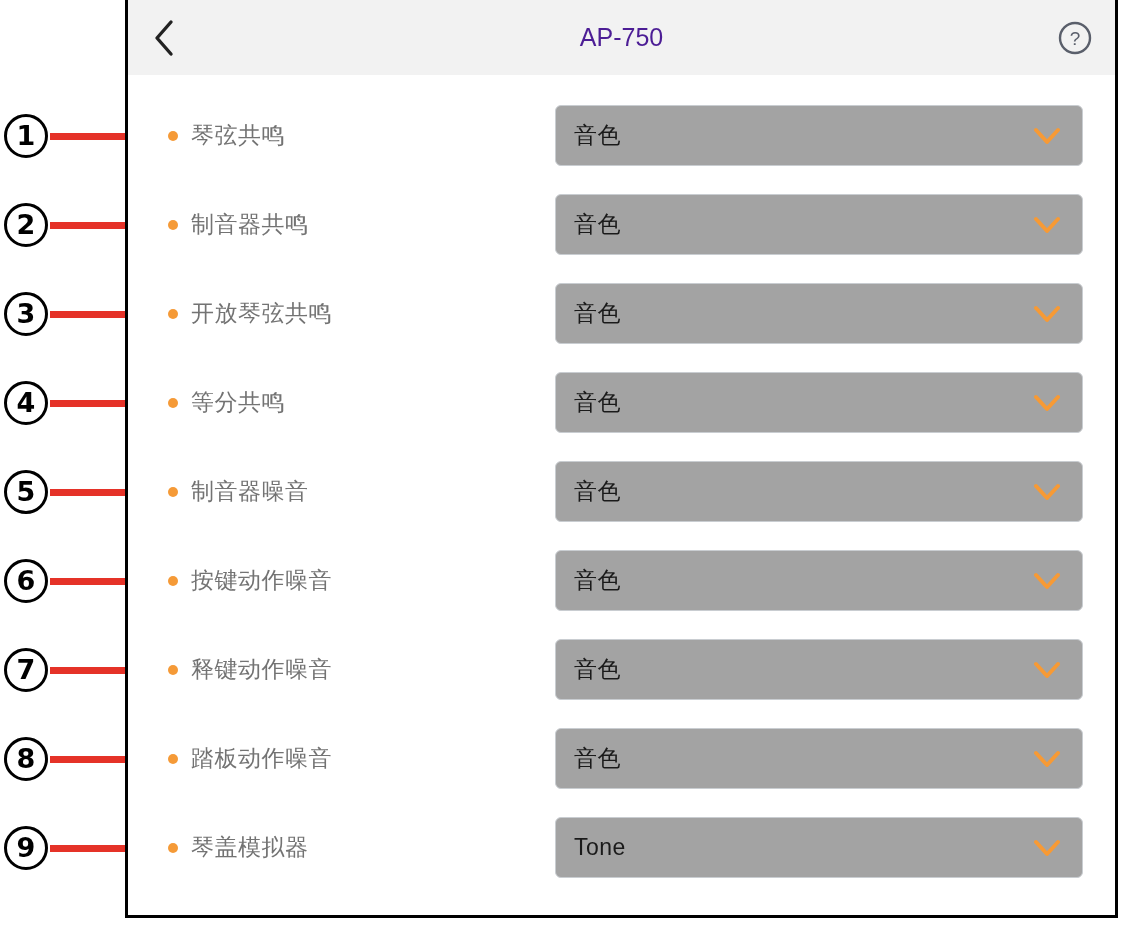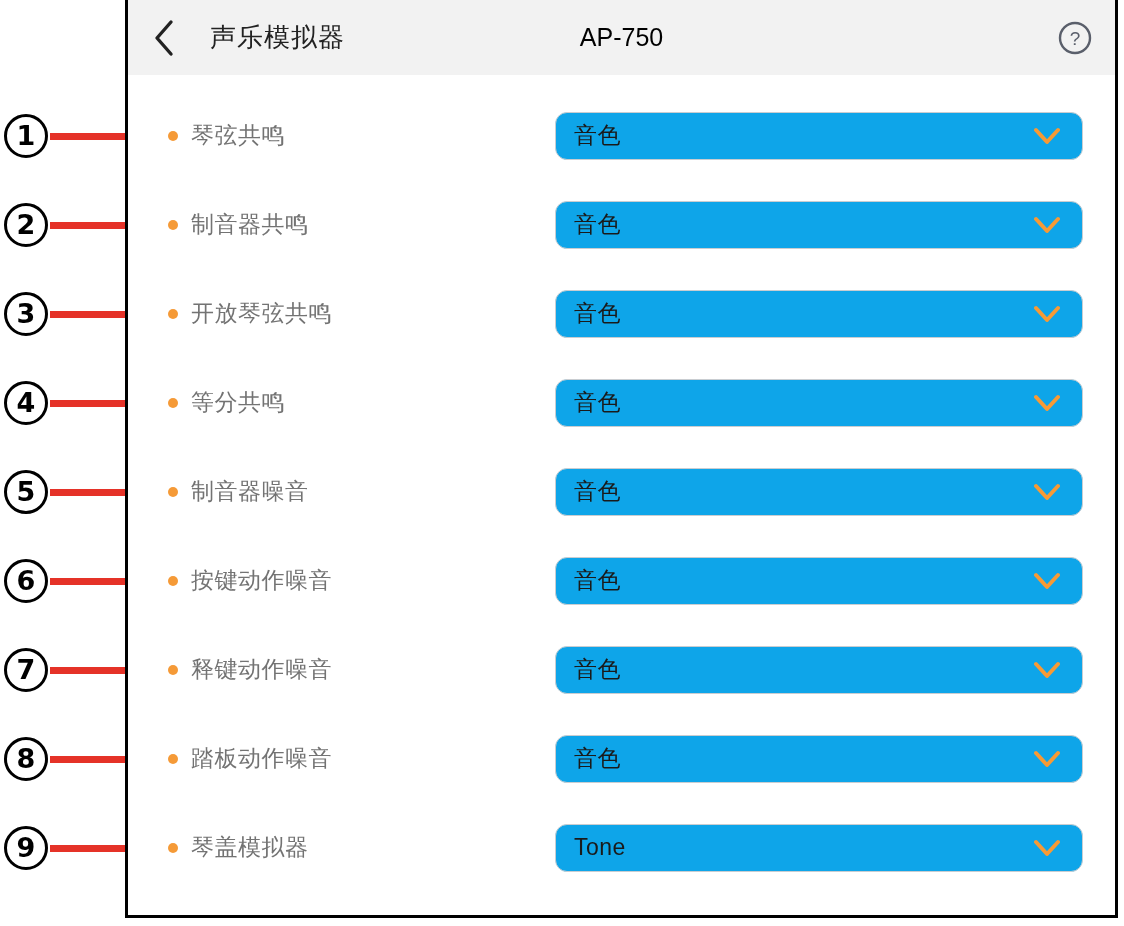--- a/index.html
+++ b/index.html
@@ -110,21 +110,21 @@
   #model-name {
     position: absolute;
     left: 0;
     right: 0;
     top: 0;
     height: 75px;
     display: flex;
     align-items: center;
     justify-content: center;
     font-size: 25px;
-    color: #000000;
+    color: #4c1d95;
     pointer-events: none;
   }
   #help-btn {
     position: absolute;
     right: 22px;
     top: 50%;
     transform: translateY(-50%);
     width: 36px;
     height: 36px;
     cursor: pointer;
@@ -152,24 +152,24 @@
     left: 63px;
     font-size: 23px;
     color: #737373;
     white-space: nowrap;
     letter-spacing: 0.5px;
   }
   .dropdown {
     position: absolute;
     left: 427px;
     width: 528px;
-    height: 48px;
+    height: 61px;
     border: 1px solid #c9cdd1;
-    border-radius: 12px;
-    background: #0ea5e9;
+    border-radius: 6px;
+    background: #a3a3a3;
     box-sizing: border-box;
     display: flex;
     align-items: center;
     cursor: pointer;
   }
   .dropdown-value {
     font-size: 23px;
     color: #1a1a1a;
     margin-left: 18px;
     letter-spacing: 0.5px;
@@ -229,21 +229,20 @@
 <div id="panel">
 
   <div id="header">
     <div id="back-btn">
       <span>
         <svg width="24" height="40" viewBox="0 0 24 40" aria-hidden="true">
           <polyline points="19,4 5,20 19,36" fill="none" stroke="#222222" stroke-width="3.4" stroke-linecap="round" stroke-linejoin="round"></polyline>
         </svg>
       </span>
     </div>
-    <div id="header-title">声乐模拟器</div>
     <div id="model-name">AP-750</div>
     <div id="help-btn">
       <span>
         <svg width="36" height="36" viewBox="0 0 36 36" aria-hidden="true">
           <circle cx="18" cy="18" r="15" fill="none" stroke="#5a5f6b" stroke-width="2.4"></circle>
           <text x="18" y="25" text-anchor="middle" font-size="19" font-family="Liberation Sans, sans-serif" fill="#5a5f6b">?</text>
         </svg>
       </span>
     </div>
   </div>

